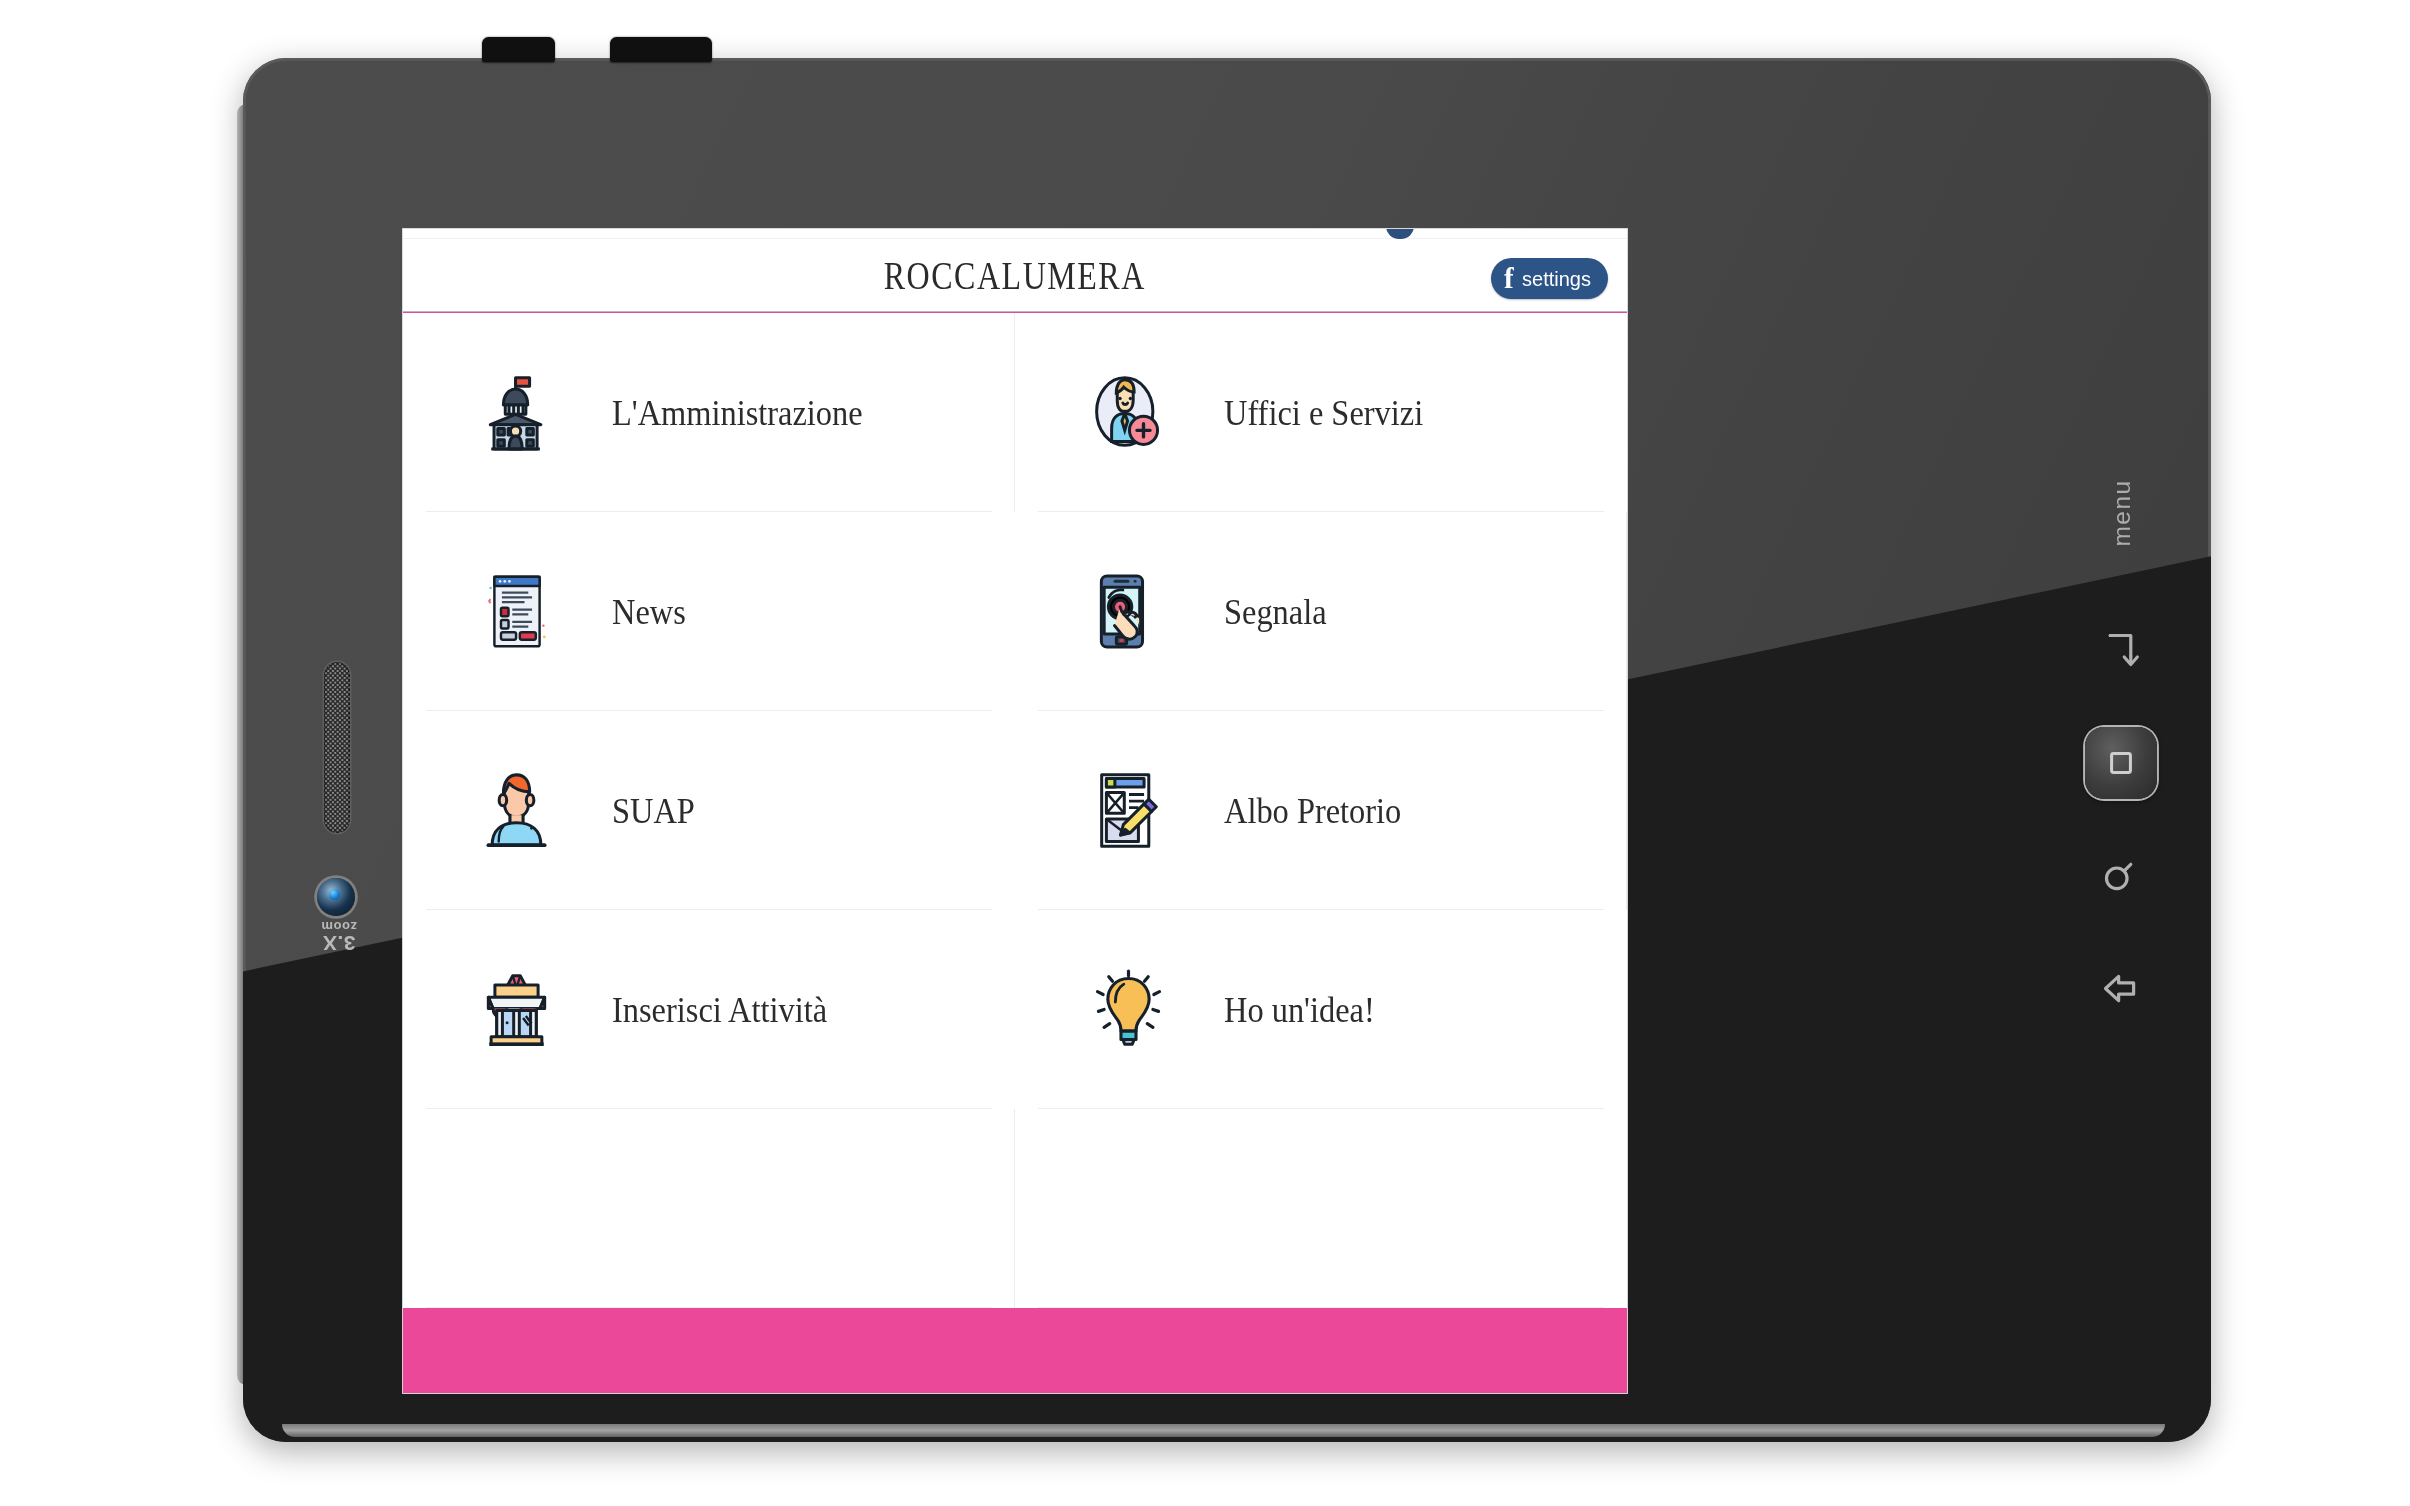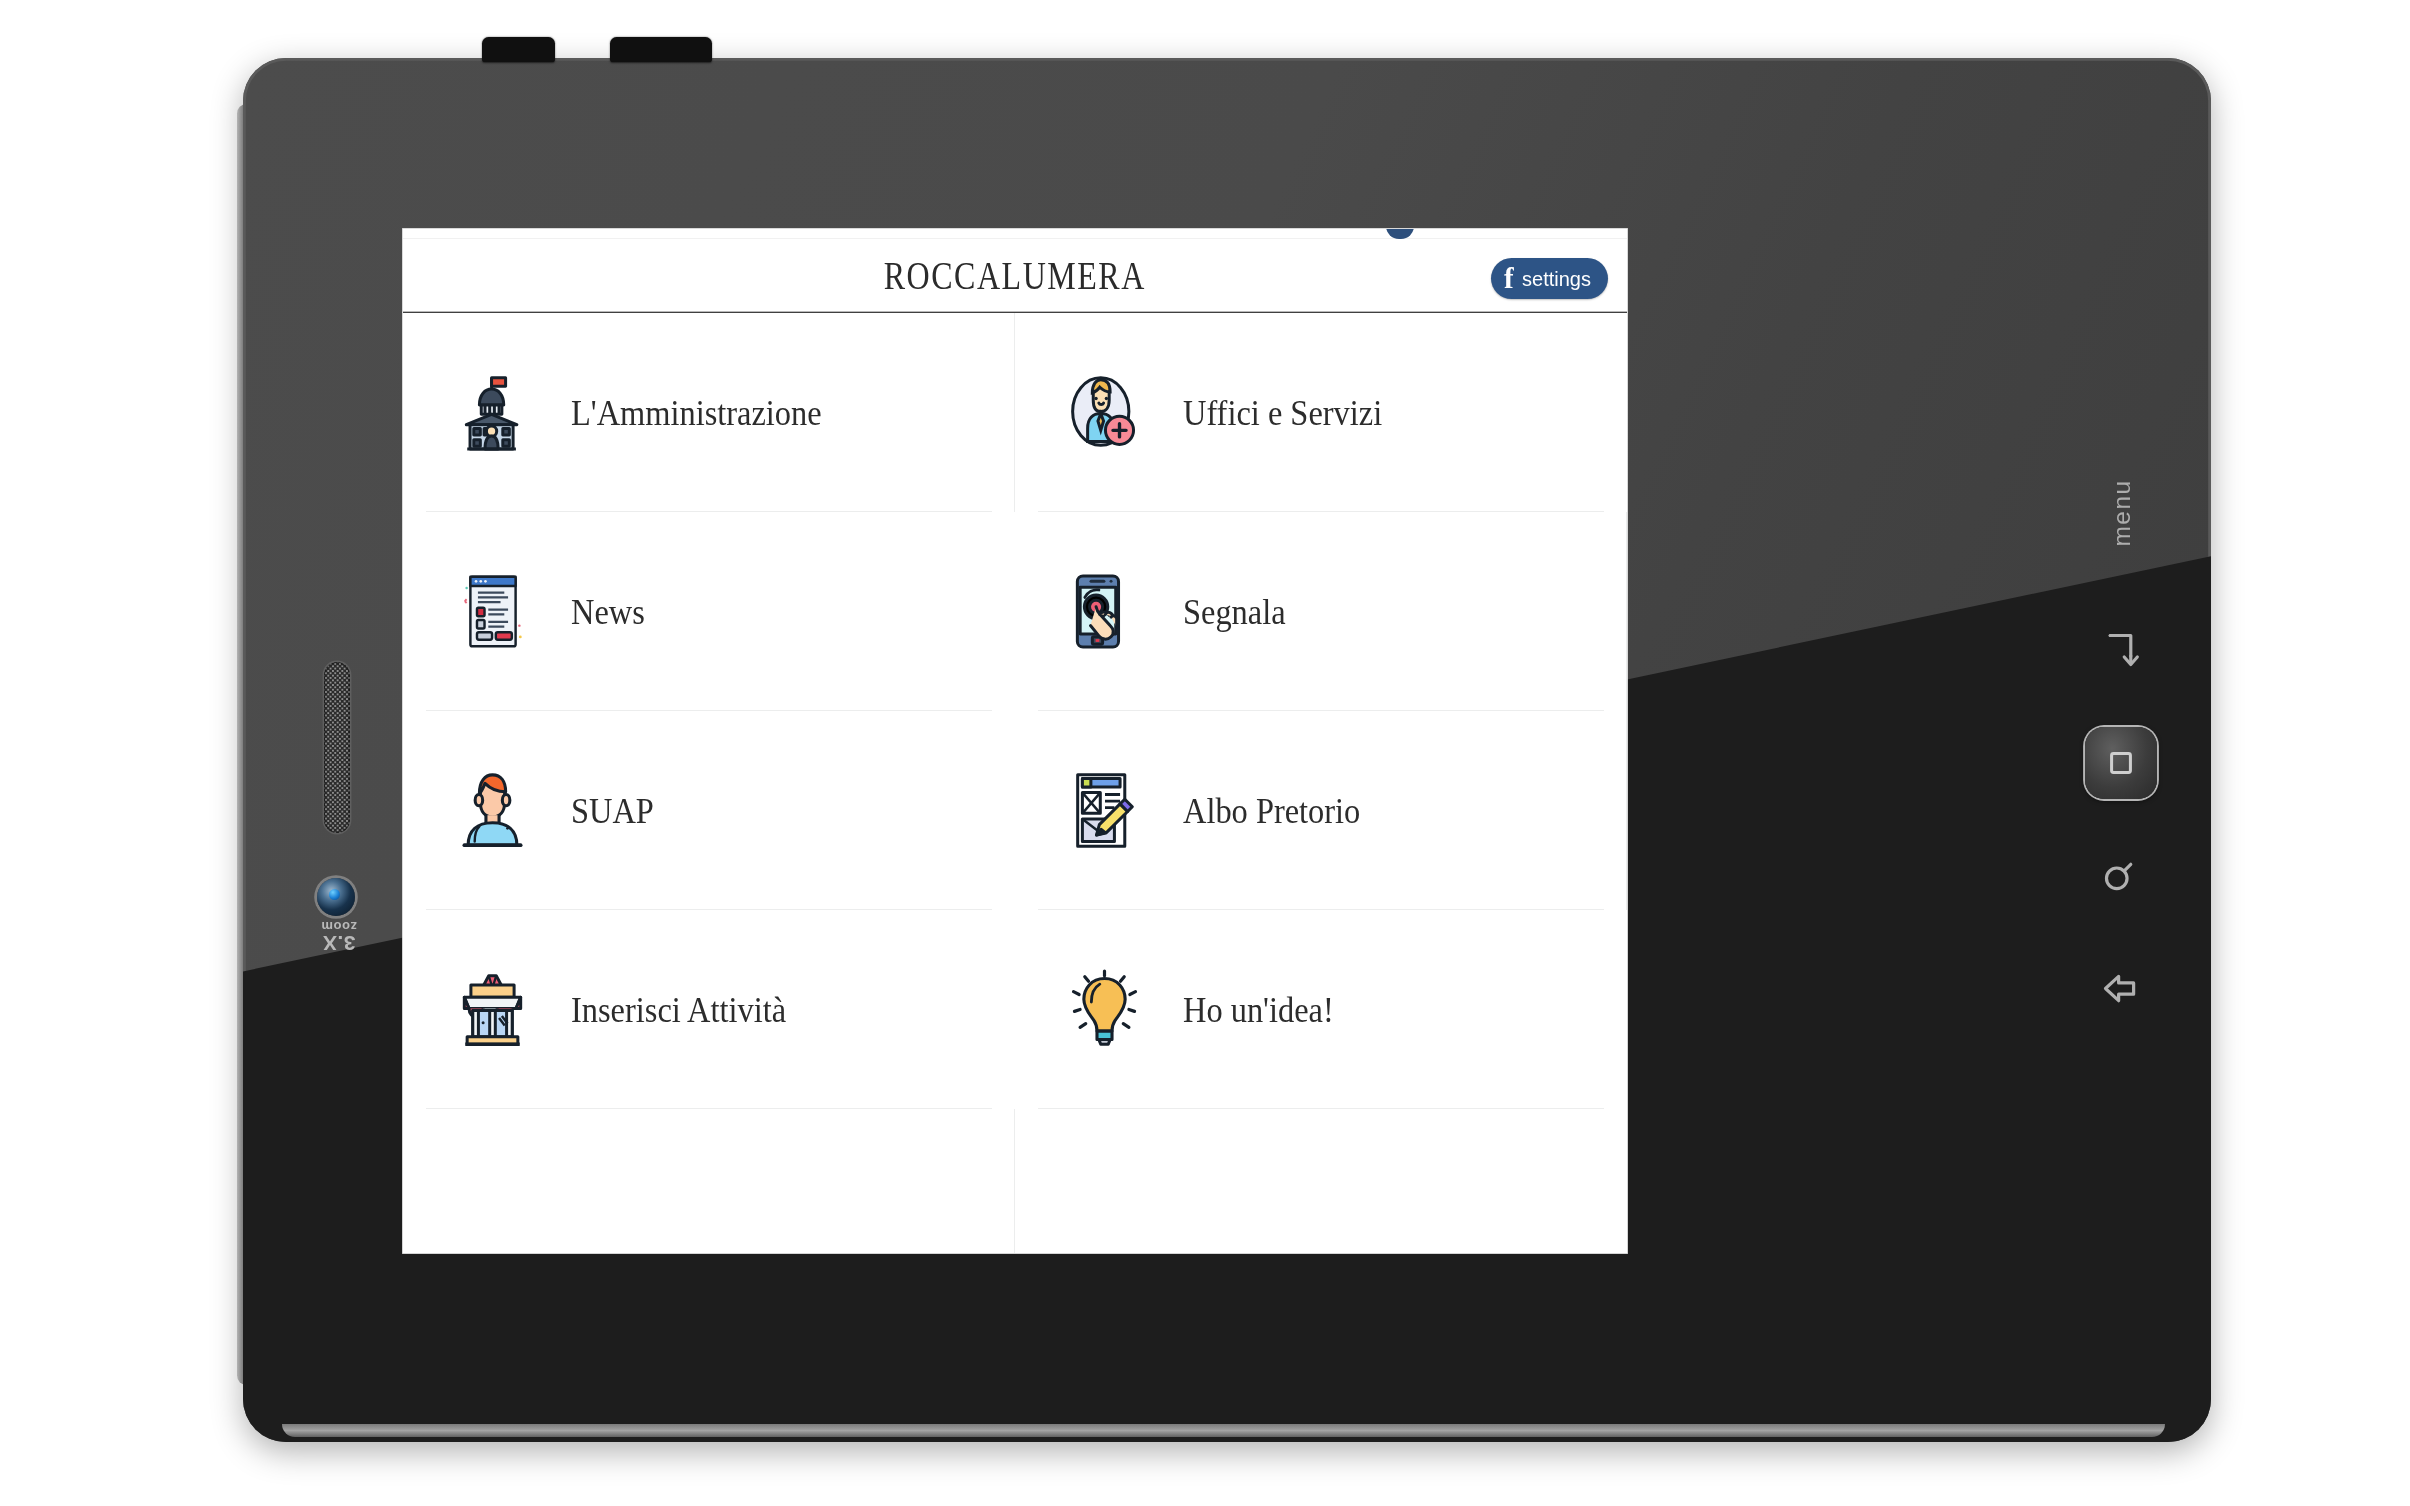--- a/index.html
+++ b/index.html
@@ -119,22 +119,22 @@
     border-radius:19px;
     background: radial-gradient(ellipse at 38% 30%, #5f5f5f 0%, #3c3c3c 55%, #2a2a2a 100%);
     box-shadow: 0 0 0 1.9px #b5b5b5, 0 1.9px 5.6px rgba(0,0,0,.65);
   }
   .navbtn svg { position:relative; z-index:2; }
 
   
   #screen {
     position:absolute;
     left:403px; top:229px;
-    width:1224px; height:1024px;
-    background:#404040;
+    width:1224px; height:1164px;
+    background:#ec4899;
     overflow:hidden;
     box-shadow: 0 0 0 0.9px #e9e9e9;
   }
   
   #screen-topline {
     position:absolute; left:0; top:0; width:100%; height:10.4px;
     background:#ffffff; border-bottom:0.9px solid #f1f1f1;
   }
   
   #top-nub {
@@ -179,21 +179,21 @@
   
   #grid {
     position:absolute; left:0; top:84px; right:0; bottom:0;
     display:grid;
     grid-template-columns: 1fr 1fr;
     grid-auto-rows: 199px;
   }
   .cell {
     position:relative;
     display:flex; align-items:center;
-    padding-left:49px; gap:38px;
+    padding-left:73px; gap:55px;
     cursor:pointer;
     background:#fff;
   }
   
   .cell::after {
     content:"";
     position:absolute; left:22.6px; right:22.6px; bottom:0;
     height:0.9px; background:#eceded;
   }
   

